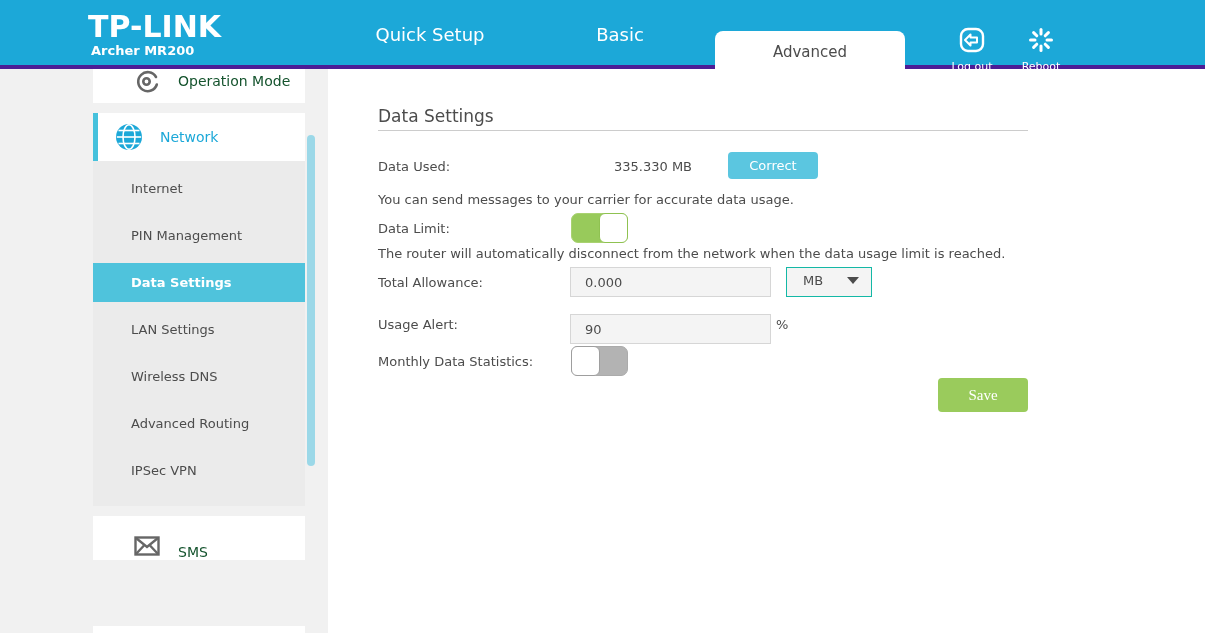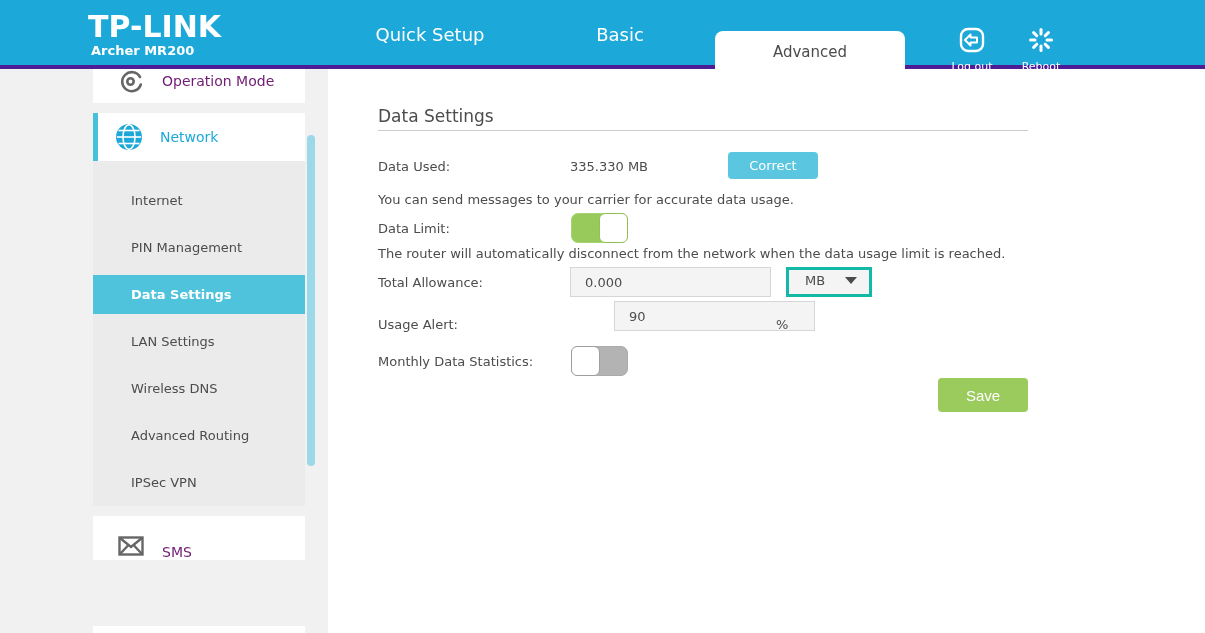--- a/index.html
+++ b/index.html
@@ -22,60 +22,60 @@
                   display:flex; align-items:center; justify-content:center; z-index:21; cursor:pointer; }
   .hdr-action { position:absolute; top:27px; width:56px; display:flex; flex-direction:column;
                 align-items:center; color:#fff; cursor:pointer; }
   .act-logout { left:944px; }
   .act-reboot { left:1013px; }
   .hdr-action .lbl { font-size:11px; margin-top:3px; }
 
   
   .left-bg { position:absolute; left:0; top:69px; width:328px; height:564px; background:#F1F1F1; }
   .side-item { position:absolute; left:93px; width:212px; background:#fff; display:flex;
-               align-items:center; padding-left:24px; font-size:14px; color:#701a75;
+               align-items:center; padding-left:40px; font-size:14px; color:#14532d;
                cursor:pointer; z-index:5; }
   .side-item .ic { width:28px; height:28px; display:flex; align-items:center;
                    justify-content:center; margin-right:17px; flex:0 0 28px; }
   .item-opmode   { top:59px;  height:44px; }
   .item-network  { top:113px; height:48px; border-left:5px solid #45C1DC; padding-left:17px;
                    color:#1CA8D8; }
   .item-sms      { top:516px; height:44px;align-items:flex-end; }
   .item-wireless { top:570px; height:44px; }
   .item-partial  { top:626px; height:44px; }
   .submenu { position:absolute; left:93px; top:161px; width:212px; height:345px;
-             background:#EBEBEB; padding-top:16px; list-style:none; z-index:5; }
+             background:#EBEBEB; padding-top:4px; list-style:none; z-index:5; }
   .submenu li { height:47px; line-height:47px; padding-left:38px; font-size:13px;
                 color:#4c4c4c; cursor:pointer; }
   .submenu li.selected {
       background:linear-gradient(#EBEBEB 4px, #4FC3DC 4px, #4FC3DC 43px, #EBEBEB 43px);
       color:#fff; font-weight:bold; }
   .scroll-thumb { position:absolute; left:307px; top:135px; width:8px; height:331px;
                   background:#9BD8E8; border-radius:4px; z-index:6; cursor:pointer; }
 
   
   .main-title { position:absolute; left:378px; top:106px; font-size:17px; color:#4c4c4c; }
   .title-rule { position:absolute; left:378px; top:130px; width:650px; height:0;
                 border-top:1px solid #cccccc; }
   .flabel { position:absolute; left:378px; font-size:13px; color:#4c4c4c; }
   .fvalue { position:absolute; left:570px; font-size:13px; color:#4c4c4c; }
   .note   { position:absolute; left:378px; font-size:13px; color:#4c4c4c; }
   .btn-correct { position:absolute; left:728px; top:152px; width:90px; height:27px;
                  background:#5BC6E0; border:none; border-radius:4px; color:#fff;
                  font-size:13px; font-family:inherit; cursor:pointer; }
   .btn-save { position:absolute; left:938px; top:378px; width:90px; height:34px;
               background:#9ACB5C; border:none; border-radius:4px; color:#fff;
-              font-size:15px; font-family:Liberation Sans, sans-serif; cursor:pointer; }
+              font-size:15px; font-family:Liberation Serif, serif; cursor:pointer; }
   .tinput { position:absolute; left:570px; width:201px; height:30px; background:#F4F4F4;
             border:1px solid #D6D6D6; padding-left:14px; font-size:13px; color:#4c4c4c;
             font-family:inherit; }
   .in-allowance { top:267px; }
-  .in-alert { top:301px;margin-left:44px; }
+  .in-alert { top:314px; }
   .dropdown { position:absolute; left:786px; top:267px; width:86px; height:30px;
-              background:#F4F4F4; border:3px solid #14b8a6; display:flex; align-items:center;
+              background:#F4F4F4; border:1px solid #14b8a6; display:flex; align-items:center;
               justify-content:space-between; padding:0 12px 4px 16px; font-size:13px;
               color:#4c4c4c; cursor:pointer; }
   .caret { width:0; height:0; border-left:6px solid transparent; border-right:6px solid transparent;
            border-top:7px solid #4c4c4c; }
   .pct { position:absolute; left:776px; top:317px; font-size:13px; color:#4c4c4c; }
   .toggle { position:absolute; left:571px; width:57px; height:30px; border-radius:7px;
             cursor:pointer; }
   .tgl-limit { top:213px; background:#98CA5B; border:1px solid #a9d271; }
   .tgl-limit .knob { position:absolute; right:-1px; top:-1px; width:29px; height:30px;
             background:#fff; border:1px solid #8fc251; border-radius:6px; }
@@ -176,21 +176,21 @@
         </svg>
       </span>
       <span class="lbl">Reboot</span>
     </div>
   </div>
 
   <div class="main-title">Data Settings</div>
   <div class="title-rule"></div>
 
   <div class="flabel" style="top:159px;">Data Used:</div>
-  <div class="fvalue" style="top:159px;">335.330 MB</div>
+  <div class="fvalue" style="top:159px;margin-left:44px;">335.330 MB</div>
   <button class="btn-correct">Correct</button>
 
   <div class="note" style="top:192px;">You can send messages to your carrier for accurate data usage.</div>
 
   <div class="flabel" style="top:221px;">Data Limit:</div>
   <div class="toggle tgl-limit">
       <div class="knob"></div>
     </div>
 
   <div class="note" style="top:246px;">The router will automatically disconnect from the network when the data usage limit is reached.</div>

